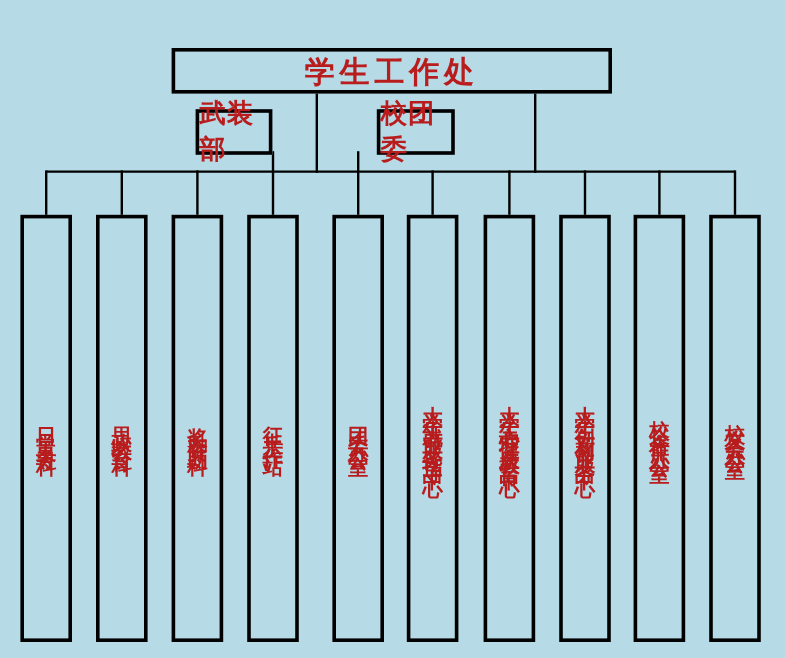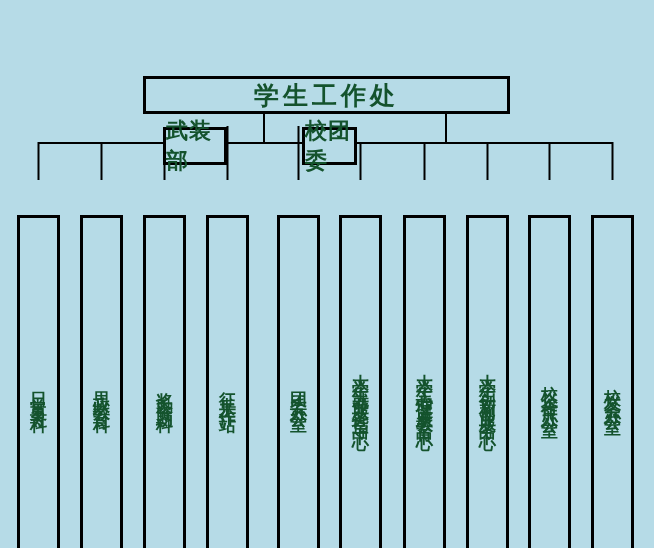--- a/index.html
+++ b/index.html
@@ -25,38 +25,37 @@
     stroke-width: 2;
   }
   .node {
     position: absolute;
     box-sizing: border-box;
     border: 3px solid #000000;
     background: #b6dbe7;
     display: flex;
     align-items: center;
     justify-content: center;
-    color: #14532d;
+    color: #b91c1c;
     font-weight: bold;
-    margin-top: 36px;
   }
   .root-box {
     left: 143px; top: 40px;
     width: 367px; height: 38px;
     font-size: 25px;
     letter-spacing: 4px;
   }
   .mid-box {
     top: 91px;
     height: 38px;
     font-size: 22px;
     letter-spacing: 1px;
   }
   .mid-box.armed { left: 163px; width: 64px; }
-  .mid-box.league { left: 302px; width: 55px; }
+  .mid-box.league { left: 314px; width: 65px; }
   .dept {
     top: 179px;
     height: 356px;
     width: 43px;
   }
   .dept .vtext {
     writing-mode: vertical-rl;
     text-orientation: upright;
     white-space: nowrap;
     font-size: 17px;

